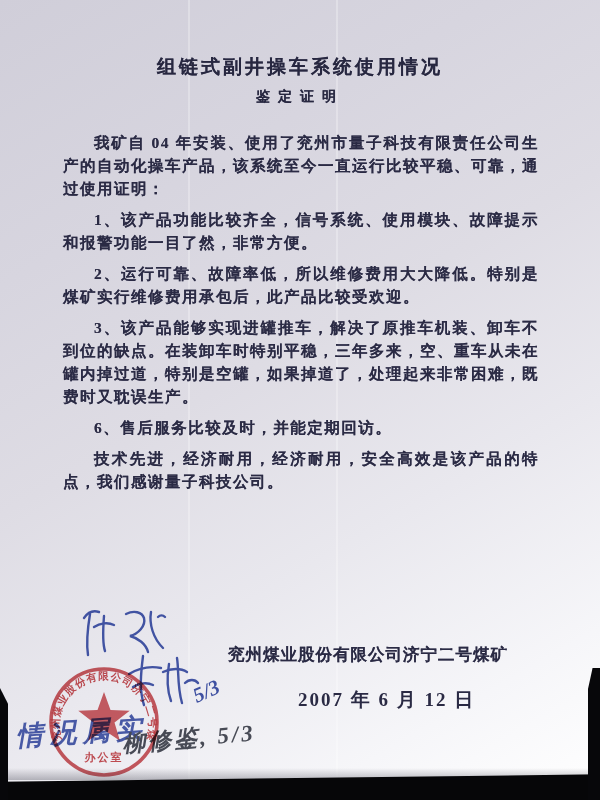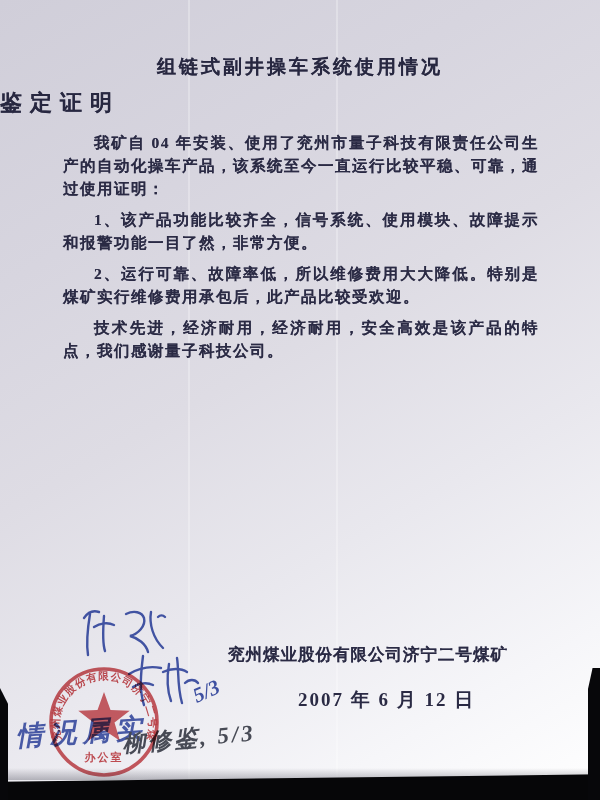--- a/index.html
+++ b/index.html
@@ -8,21 +8,21 @@
         background:linear-gradient(150deg,#d0ced9 0%,#d7d5df 25%,#dedce4 45%,#e9e8ee 65%,#f6f6f9 85%,#ffffff 100%);}
   .streak{position:absolute;top:0;bottom:0;width:2px;background:rgba(255,255,255,.28);}
   
   .edge-bottom{position:absolute;left:-6px;right:-6px;bottom:-8px;height:30px;background:#060608;transform:rotate(-0.7deg);}
   .edge-bottom-fade{position:absolute;left:0;right:0;bottom:20px;height:12px;background:linear-gradient(to top,rgba(40,40,55,.30),transparent);}
   .edge-right{position:absolute;right:0;top:668px;bottom:0;width:12px;background:#07070a;clip-path:polygon(38% 0,100% 0,100% 100%,0 100%,0 16%);}
   .edge-left{position:absolute;left:0;top:688px;bottom:0;width:8px;background:#07070a;clip-path:polygon(0 0,100% 14%,100% 100%,0 100%);}
   
   .title{position:absolute;top:54px;left:0;width:100%;text-align:center;font-size:19px;font-weight:700;
          letter-spacing:3px;color:#272740;text-shadow:0 0 .5px rgba(39,39,64,.75);}
-  .subtitle{position:absolute;top:88px;left:0;width:100%;text-align:left;font-size:22px;font-weight:700;
+  .subtitle{position:absolute;top:88px;left:0;width:100%;text-align:center;font-size:14px;font-weight:700;
             letter-spacing:8px;color:#272740;text-shadow:0 0 .5px rgba(39,39,64,.75);}
   .bodytext{position:absolute;left:55px;top:123px;width:492px;color:#2a2a44;font-size:15.5px;line-height:23px;
             font-weight:700;letter-spacing:1.5px;text-align:justify;text-shadow:0 0 .4px rgba(42,42,68,.7);}
   .bodytext p{margin:8px;text-indent:2em;}
   .company{position:absolute;left:228px;top:644px;font-size:16.5px;font-weight:700;letter-spacing:1px;color:#2a2a44;
            text-shadow:0 0 .4px rgba(42,42,68,.7);}
   .docdate{position:absolute;left:298px;top:687px;font-size:19px;font-weight:700;letter-spacing:2px;color:#2a2a44;}
   
   .hw{position:absolute;font-style:italic;white-space:nowrap;}
   .hw-note{left:16px;top:714px;font-size:27px;font-weight:600;letter-spacing:6px;color:rgba(43,63,152,.85);
@@ -41,20 +41,22 @@
   <div class="streak" style="left:188px"></div>
   <div class="streak" style="left:336px"></div>
 
   <div class="title">组链式副井操车系统使用情况</div>
   <div class="subtitle">鉴定证明</div>
 
   <div class="bodytext">
     <p>我矿自 04 年安装、使用了兖州市量子科技有限责任公司生产的自动化操车产品，该系统至今一直运行比较平稳、可靠，通过使用证明：</p>
     <p>1、该产品功能比较齐全，信号系统、使用模块、故障提示和报警功能一目了然，非常方便。</p>
     <p>2、运行可靠、故障率低，所以维修费用大大降低。特别是煤矿实行维修费用承包后，此产品比较受欢迎。</p>
+    <p>3、该产品能够实现进罐推车，解决了原推车机装、卸车不到位的缺点。在装卸车时特别平稳，三年多来，空、重车从未在罐内掉过道，特别是空罐，如果掉道了，处理起来非常困难，既费时又耽误生产。</p>
+    <p>6、售后服务比较及时，并能定期回访。</p>
     <p>技术先进，经济耐用，经济耐用，安全高效是该产品的特点，我们感谢量子科技公司。</p>
   </div>
 
   <div class="company">兖州煤业股份有限公司济宁二号煤矿</div>
   <div class="docdate">2007 年 6 月 12 日</div>
 
   <svg class="sig-svg" style="left:78px;top:604px" width="92" height="55" viewBox="0 0 92 55">
     <g fill="none" stroke="#2b3f98" stroke-width="2.4" stroke-linecap="round" opacity="0.88">
       <path d="M6,14 C10,8 15,6 21,8"></path>
       <path d="M12,10 C10,22 8,38 10,51"></path>

